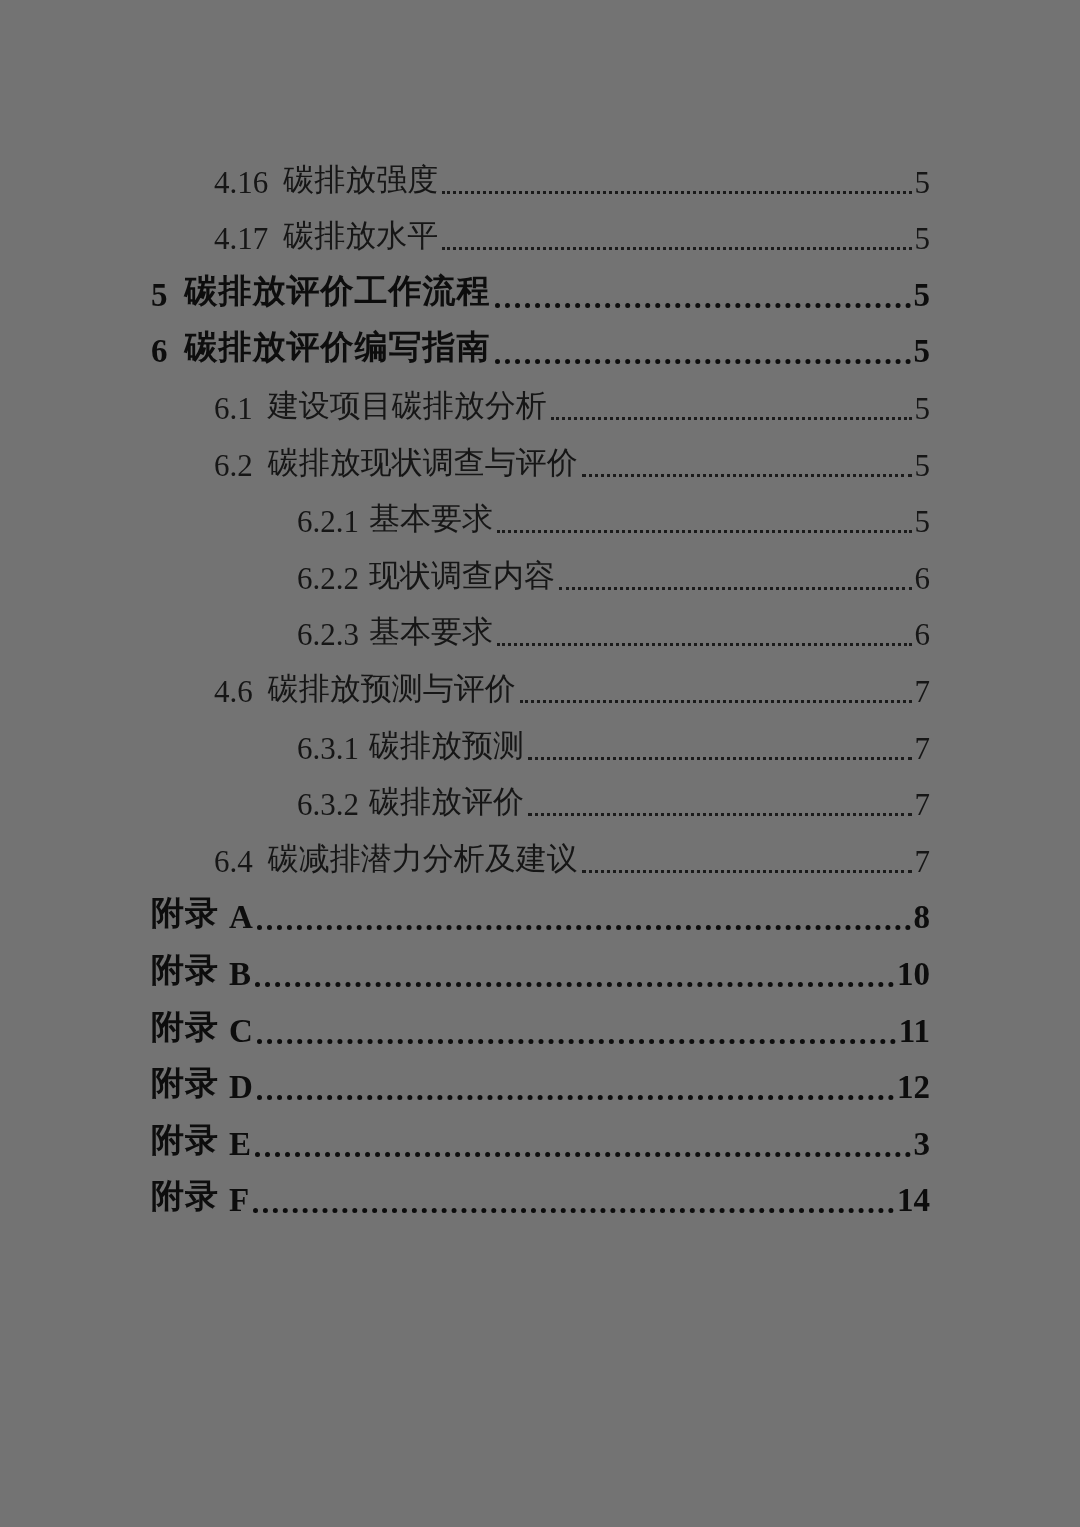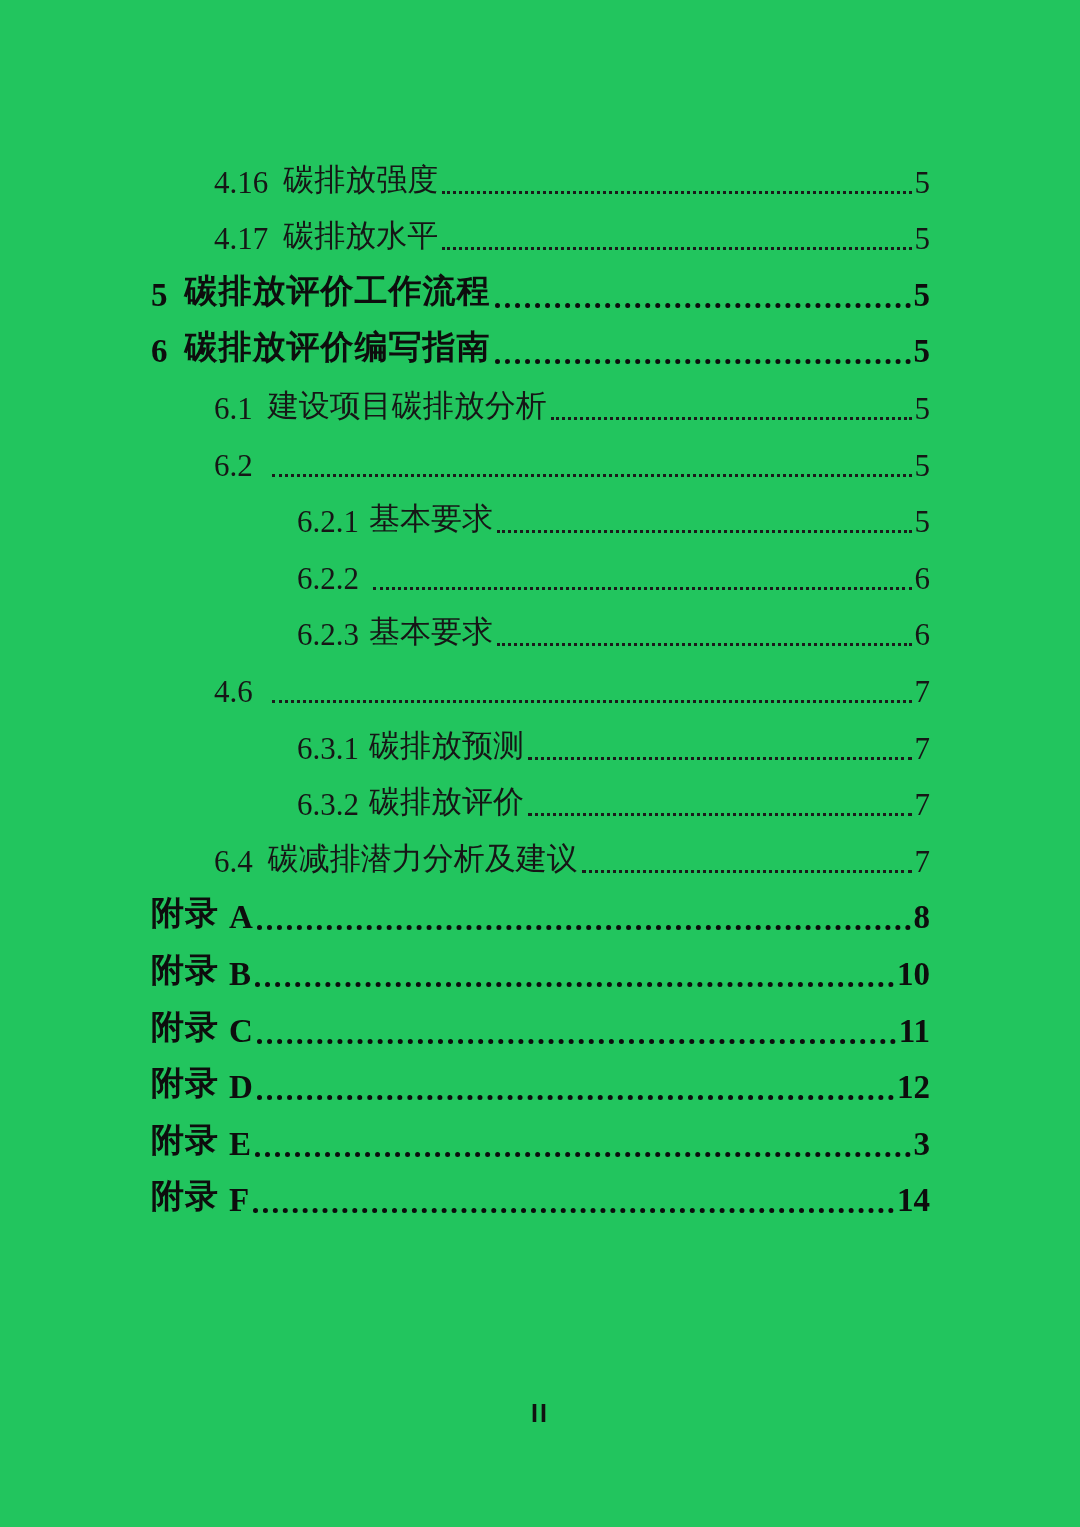--- a/index.html
+++ b/index.html
@@ -1,21 +1,21 @@
 <!DOCTYPE html>
 <html><head>
 <meta charset="utf-8">
 <style>
   * { margin:0; padding:0; box-sizing:border-box; }
   html,body { background:#ffffff; }
   body { font-family:"Liberation Serif","DejaVu Serif",serif; }
   .page {
     position:relative;
     width:1080px; height:1527px;
-    background:#22c55e;
+    background:#737373;
     overflow:hidden;
   }
   .toc {
     position:absolute;
     left:151px; right:150px; top:144px;
   }
   .toc-row {
     display:flex;
     align-items:flex-end;
     height:56.6px;
@@ -93,42 +93,45 @@
       <span class="pg">5</span>
     </div>
       <div class="toc-row level-2 regular">
       <span class="num">6.1</span>
       <span class="title">建设项目碳排放分析</span>
       <span class="dots"></span>
       <span class="pg">5</span>
     </div>
       <div class="toc-row level-2 regular">
       <span class="num">6.2</span>
+      <span class="title">碳排放现状调查与评价</span>
       <span class="dots"></span>
       <span class="pg">5</span>
     </div>
       <div class="toc-row level-3 regular">
       <span class="num">6.2.1</span>
       <span class="title">基本要求</span>
       <span class="dots"></span>
       <span class="pg">5</span>
     </div>
       <div class="toc-row level-3 regular">
       <span class="num">6.2.2</span>
+      <span class="title">现状调查内容</span>
       <span class="dots"></span>
       <span class="pg">6</span>
     </div>
       <div class="toc-row level-3 regular">
       <span class="num">6.2.3</span>
       <span class="title">基本要求</span>
       <span class="dots"></span>
       <span class="pg">6</span>
     </div>
       <div class="toc-row level-2 regular">
       <span class="num">4.6</span>
+      <span class="title">碳排放预测与评价</span>
       <span class="dots"></span>
       <span class="pg">7</span>
     </div>
       <div class="toc-row level-3 regular">
       <span class="num">6.3.1</span>
       <span class="title">碳排放预测</span>
       <span class="dots"></span>
       <span class="pg">7</span>
     </div>
       <div class="toc-row level-3 regular">
@@ -174,17 +177,14 @@
       <span class="pg">3</span>
     </div>
       <div class="toc-row level-1 appendix">
       <span class="num">附录</span>
       <span class="title">F</span>
       <span class="dots"></span>
       <span class="pg">14</span>
     </div>
     </div>
 
-  <div class="footer">
-    <span>II</span>
-  </div>
 
 </div>
 
 </body></html>

